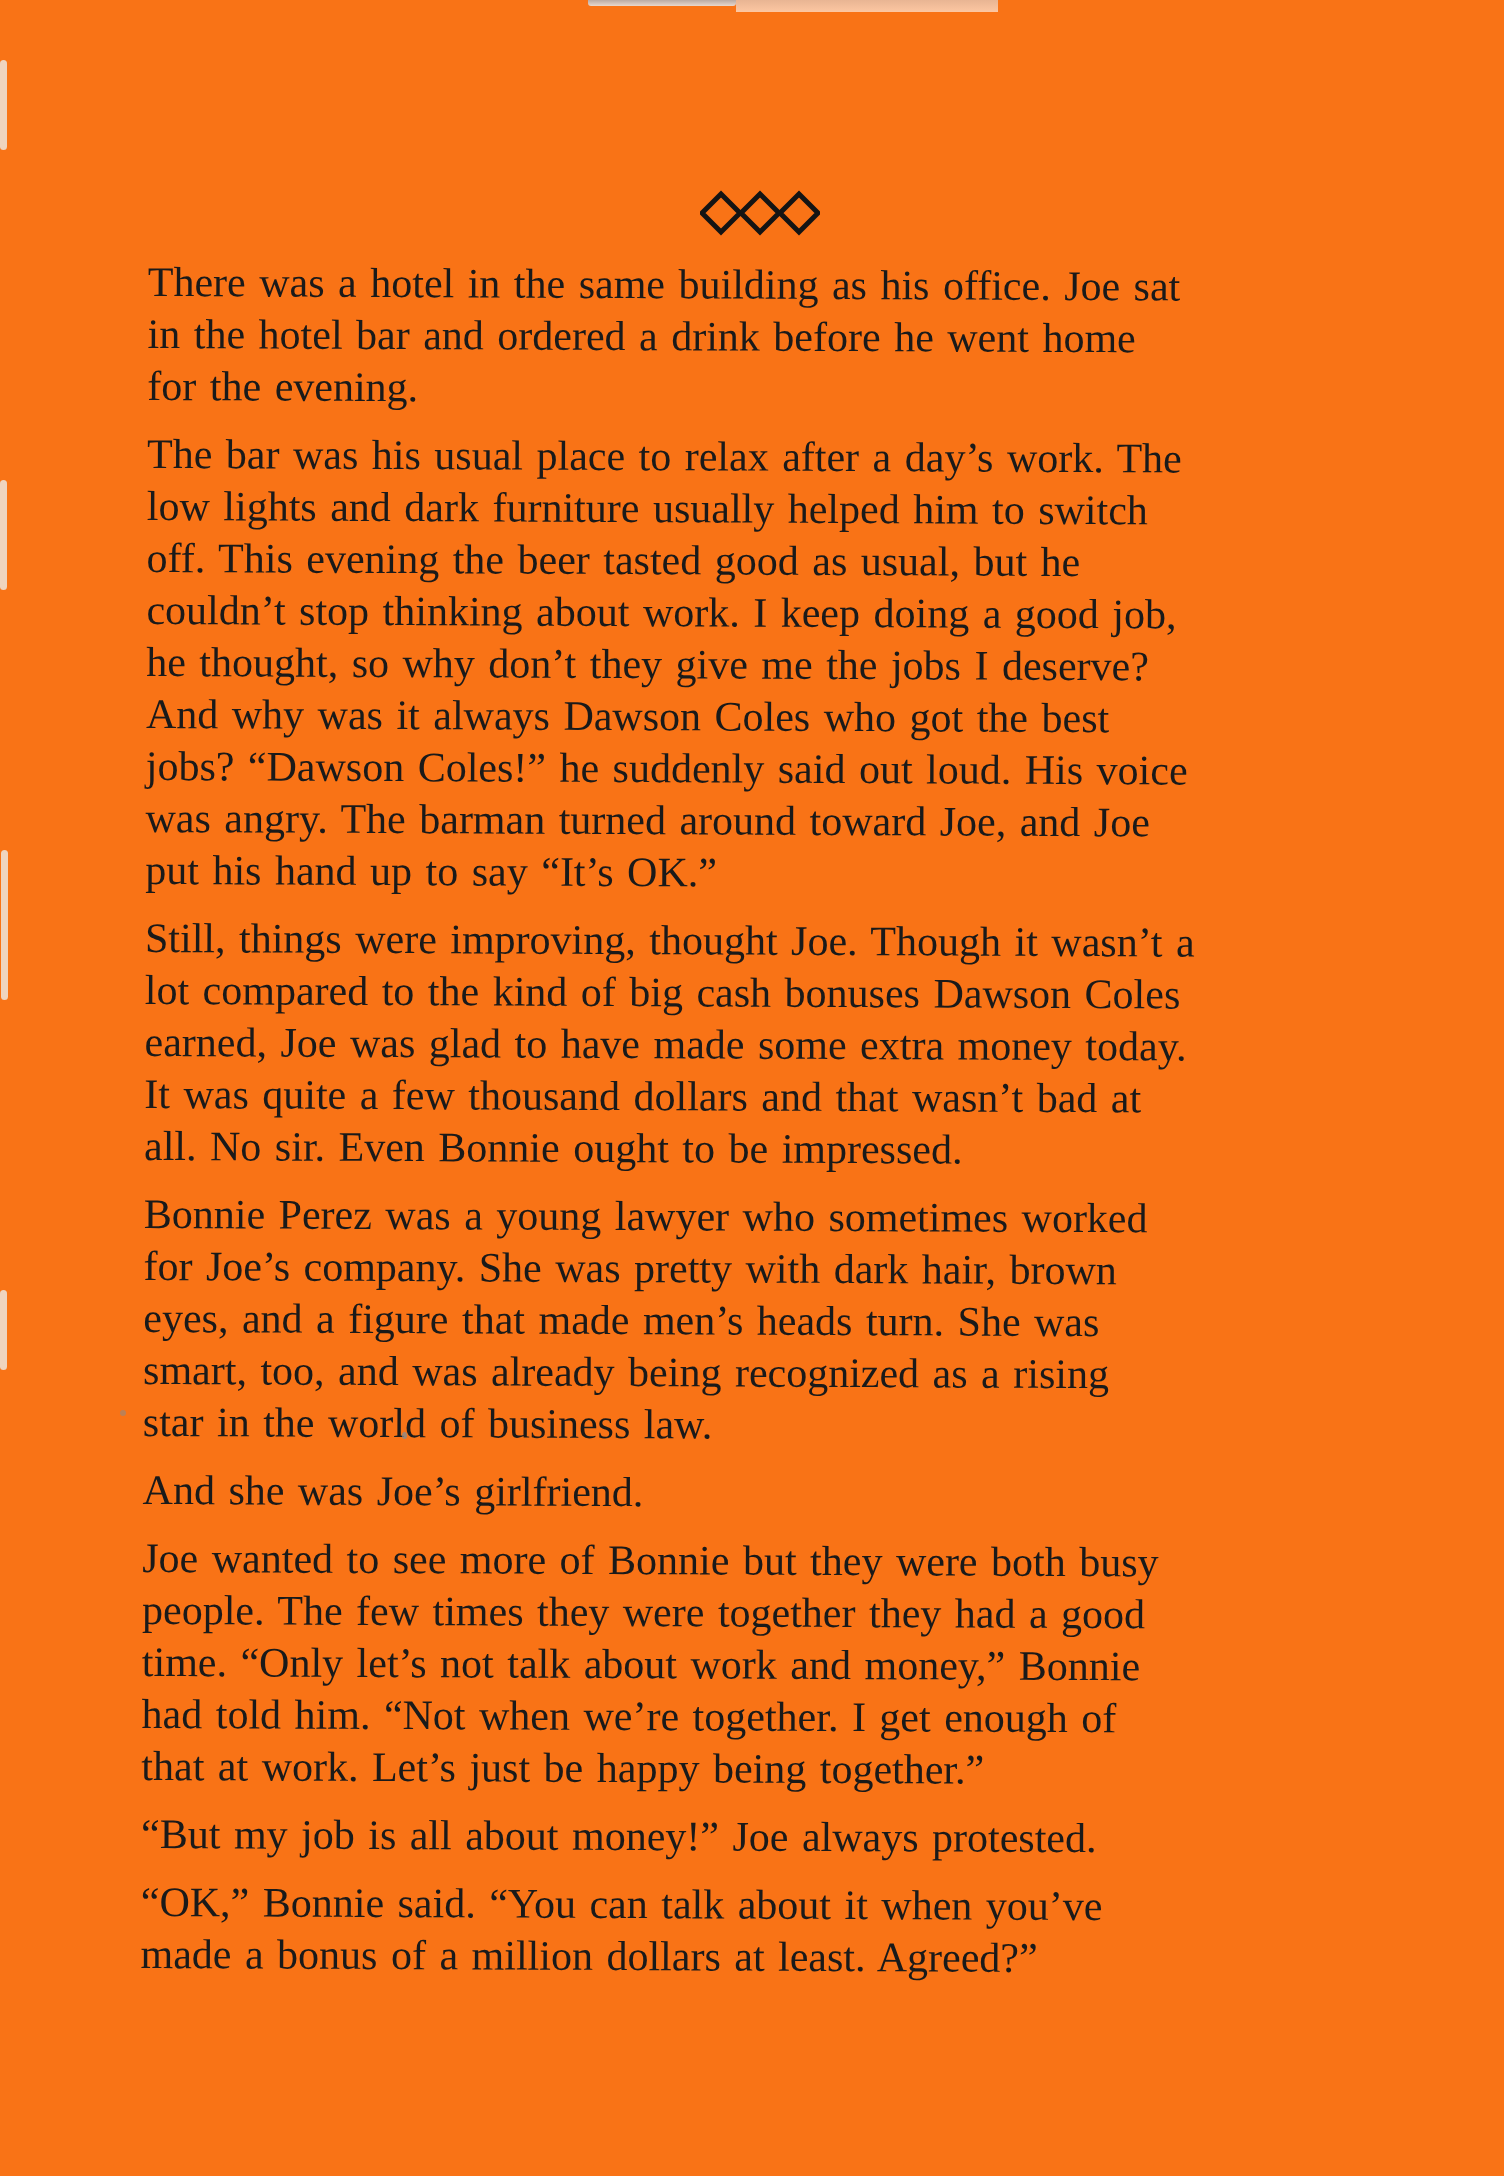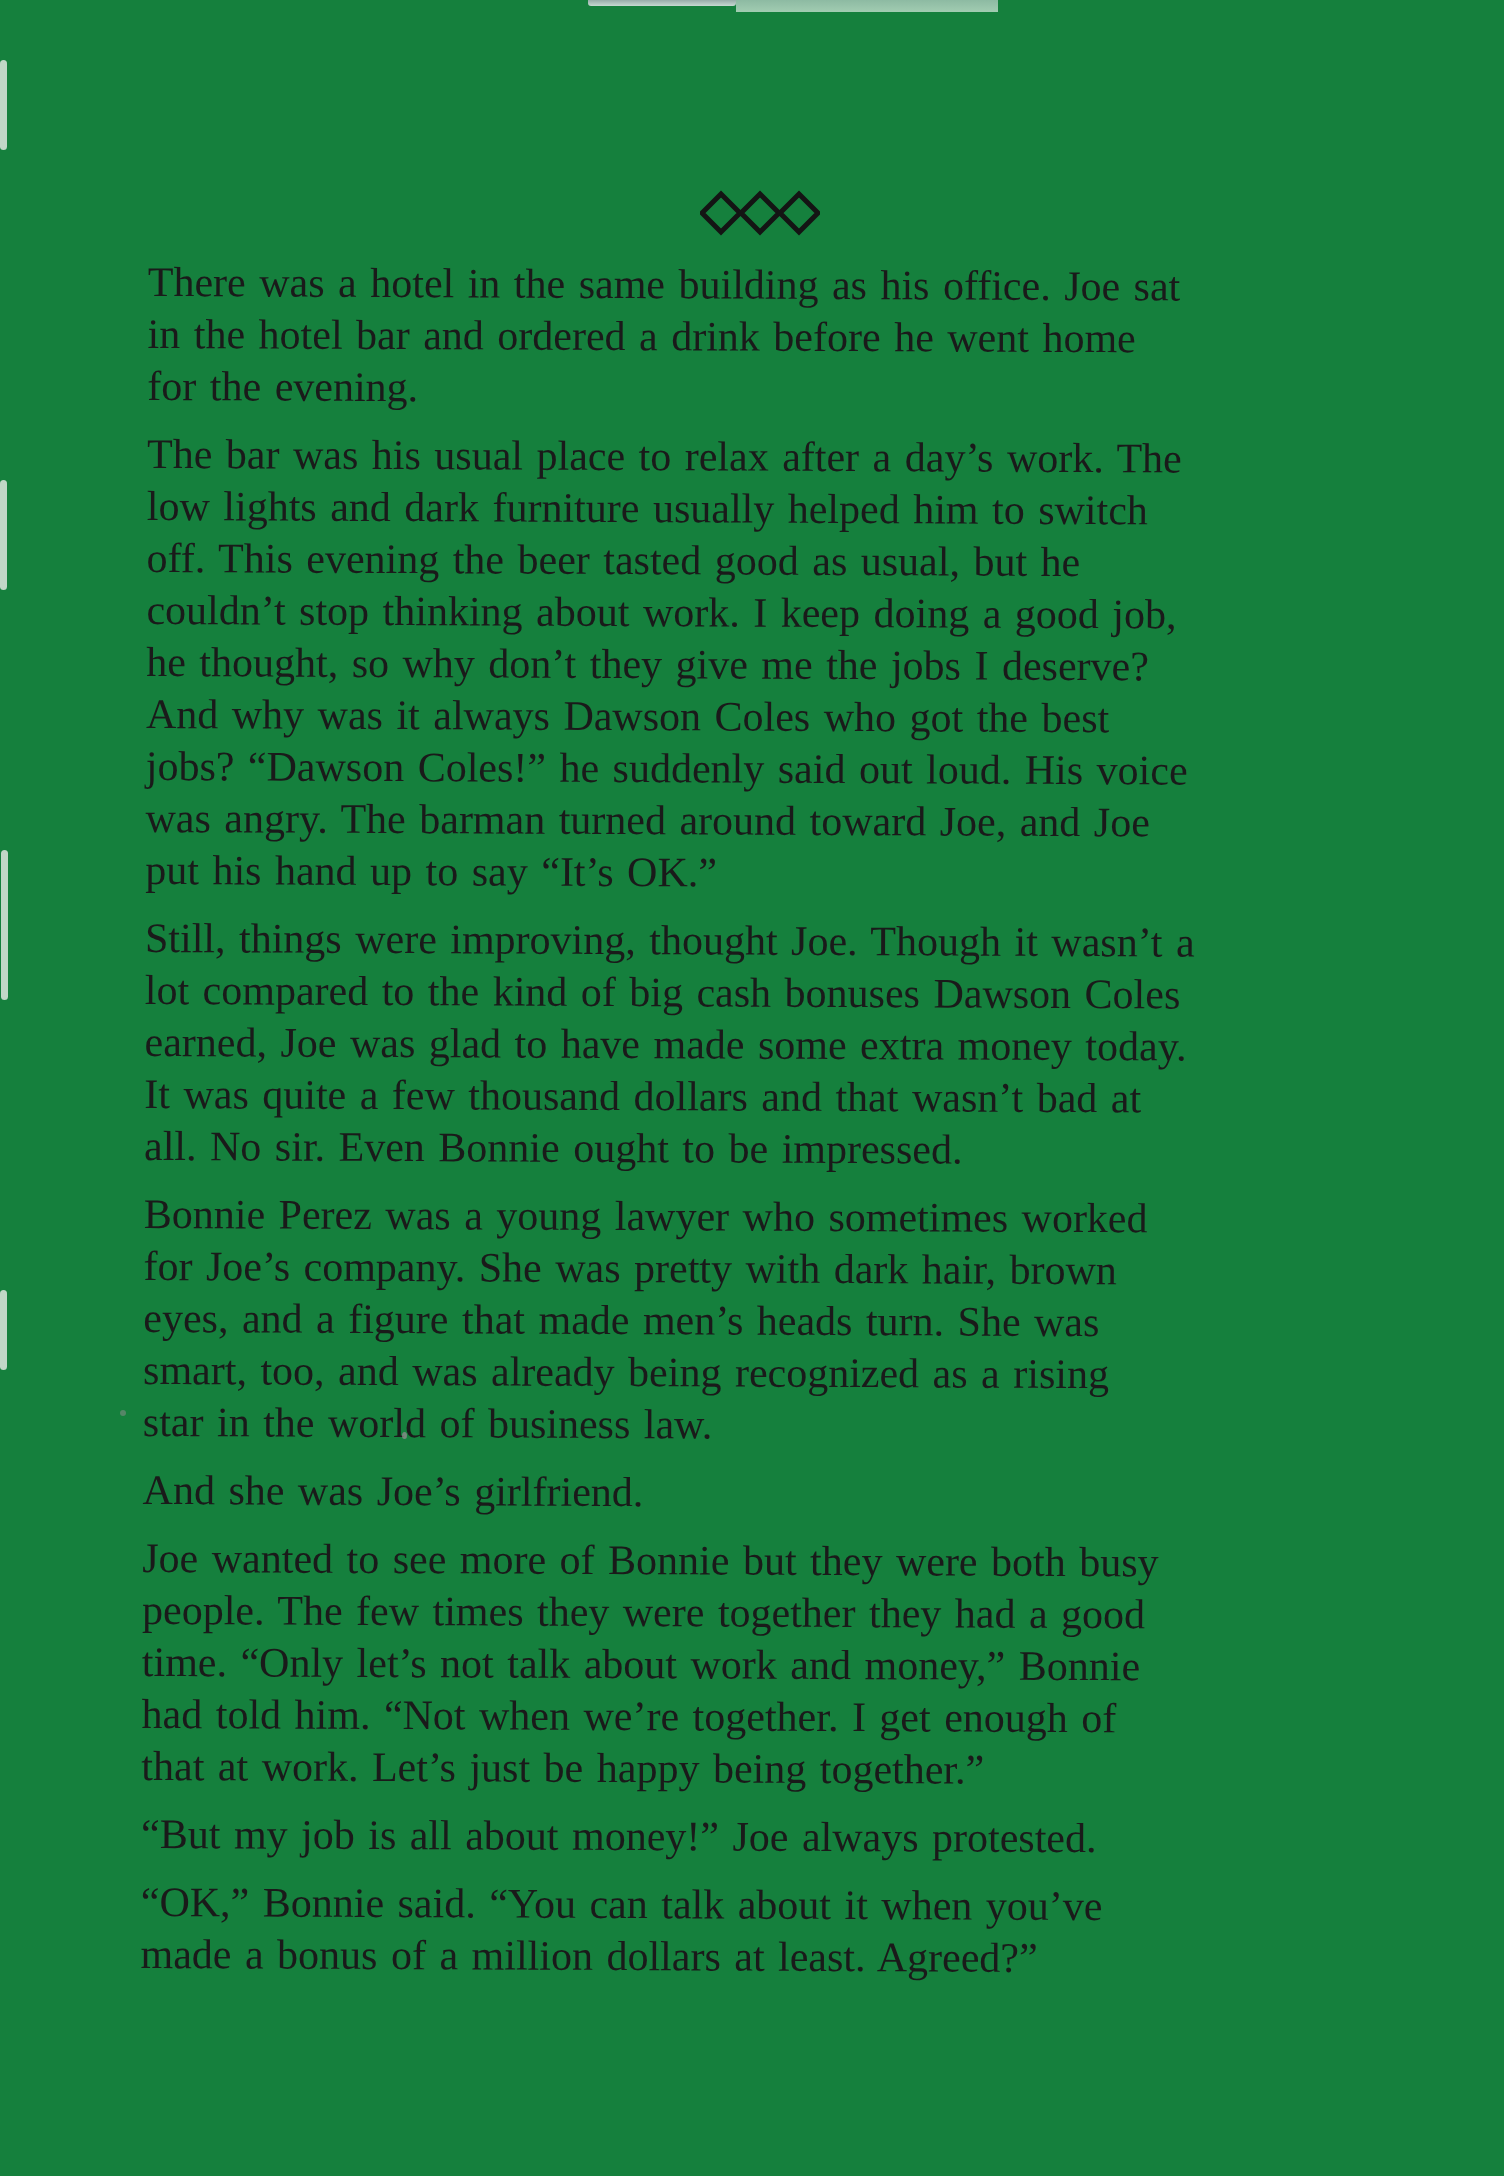--- a/index.html
+++ b/index.html
@@ -3,21 +3,21 @@
 <meta charset="utf-8">
 <style>
   * { margin: 0; padding: 0; box-sizing: border-box; }
   html, body {
     width: 1504px; height: 2176px;
     background: #ffffff;
     overflow: hidden;
     font-family: "Liberation Serif", serif;
     position: relative;
   }
-  .page { position: absolute; inset: 0; background: #15803d; }
+  .page { position: absolute; inset: 0; background: #f97316; }
 
   
   .top-smudge-dark {
     position: absolute; left: 588px; top: 0; width: 148px; height: 6px;
     background: linear-gradient(to bottom, #aeb4bc, #e6e9ec);
     border-radius: 0 0 3px 3px; opacity: .85;
   }
   .top-smudge-light {
     position: absolute; left: 736px; top: 0; width: 262px; height: 12px;
     background: linear-gradient(to bottom, #dde1e6, #ffffff);

